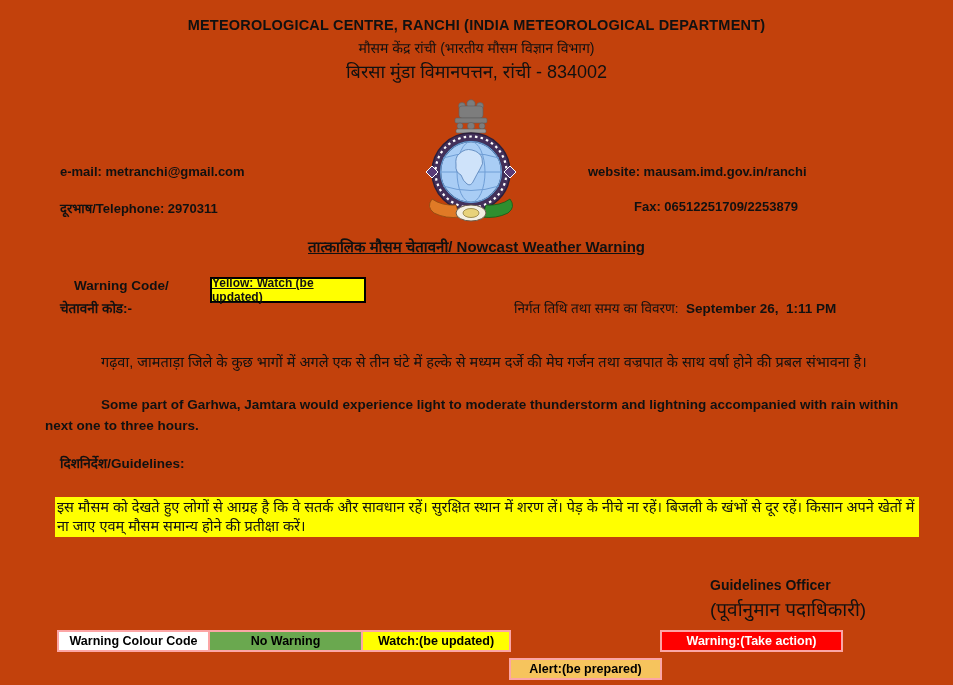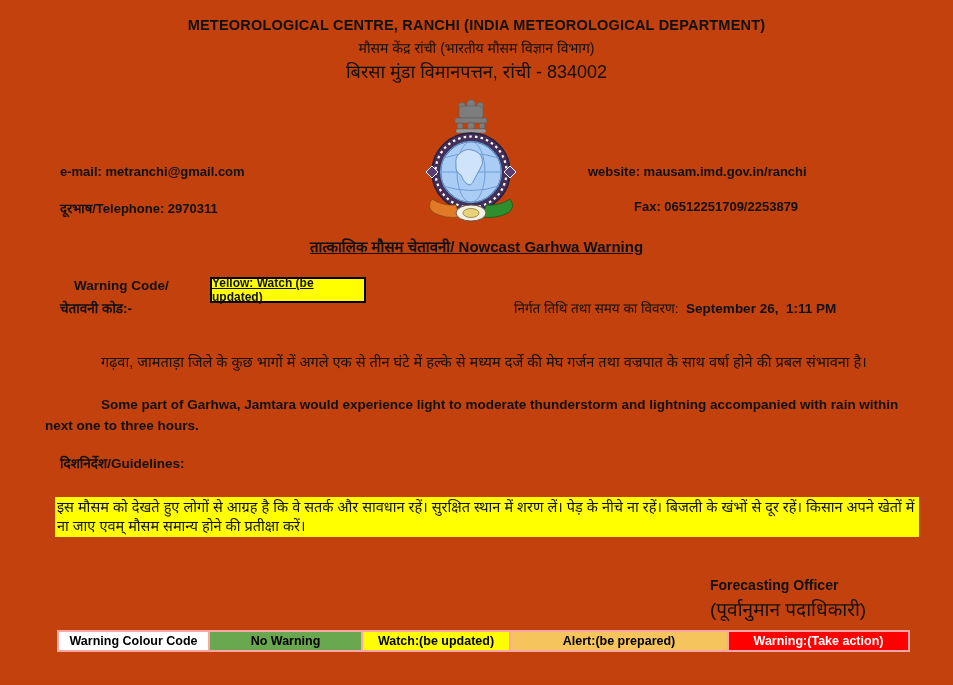--- a/index.html
+++ b/index.html
@@ -86,41 +86,41 @@
       <ellipse cx="59" cy="117" rx="15" ry="8" fill="#f3efe2" stroke="#6b5b4a" stroke-width="1"></ellipse>
       <ellipse cx="59" cy="117" rx="8" ry="4.5" fill="#e8d27a" stroke="#8c7a3a" stroke-width="0.8"></ellipse>
     </svg>
   </div>
 
   <div class="abs contact email">e-mail: metranchi@gmail.com</div>
   <div class="abs contact website">website: mausam.imd.gov.in/ranchi</div>
   <div class="abs contact phone">दूरभाष/Telephone: 2970311</div>
   <div class="abs contact fax">Fax: 06512251709/2253879</div>
 
-  <div class="abs center doc-title">तात्कालिक मौसम चेतावनी/ Nowcast Garhwa Warning</div>
+  <div class="abs center doc-title">तात्कालिक मौसम चेतावनी/ Nowcast Weather Warning</div>
 
   <div class="abs wcode-en">Warning Code/</div>
   <div class="abs wcode-hi">चेतावनी कोड:-</div>
 
   <div class="abs wbox" id="warning-box" style="background: rgb(255, 255, 0);">
     <span>Yellow: Watch (be updated)</span>
   </div>
 
   <div class="abs issued"><span>निर्गत तिथि तथा समय का विवरण: </span><span class="val"> September 26,  1:11 PM</span></div>
 
   <div class="abs para-hi">गढ़वा, जामताड़ा जिले के कुछ भागों में अगले एक से तीन  घंटे में हल्के से मध्यम दर्जे की मेघ गर्जन तथा वज्रपात के साथ वर्षा होने की प्रबल संभावना है।</div>
   <div class="abs para-en">Some part of Garhwa, Jamtara would experience light to moderate thunderstorm and lightning accompanied with rain within next one to three hours.</div>
 
   <div class="abs guide-label">दिशनिर्देश/Guidelines:</div>
   <div class="abs highlight" id="guidelines-highlight" style="background: rgb(255, 255, 0);">इस मौसम को देखते हुए लोगों से आग्रह है कि वे सतर्क और सावधान रहें। सुरक्षित स्थान में शरण लें। पेड़ के नीचे ना रहें। बिजली के खंभों से दूर रहें। किसान अपने खेतों में ना जाए एवम् मौसम समान्य होने की प्रतीक्षा करें।</div>
 
-  <div class="abs sig1">Forecasting Officer</div>
+  <div class="abs sig1">Guidelines Officer</div>
   <div class="abs sig2">(पूर्वानुमान पदाधिकारी)</div>
 
   <div class="abs cc-table" id="cc-table">
       <div class="cc-cell" style="width: 153px; background: rgb(255, 255, 255); color: rgb(0, 0, 0);">Warning Colour Code</div>
       <div class="cc-cell" style="width: 155px; background: rgb(106, 168, 79); color: rgb(0, 0, 0);">No Warning</div>
       <div class="cc-cell" style="width: 150px; background: rgb(255, 255, 0); color: rgb(0, 0, 0);">Watch:(be updated)</div>
-      <div class="cc-cell" style="width: 220px; background: rgb(246, 196, 93); color: rgb(0, 0, 0);">Alert:(be prepared)</div>
+      <div class="cc-cell" style="width: 153px; background: rgb(246, 196, 93); color: rgb(0, 0, 0); margin-top: 28px;">Alert:(be prepared)</div>
       <div class="cc-cell" style="width: 183px; background: rgb(255, 0, 0); color: rgb(255, 255, 255);">Warning:(Take action)</div>
     </div>
 
 </div>
 
 </body></html>

